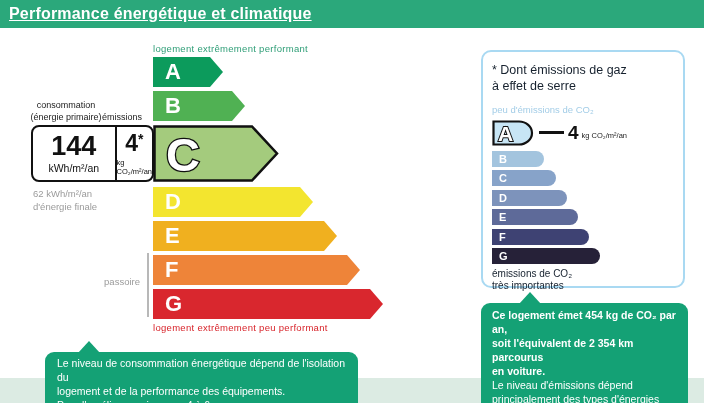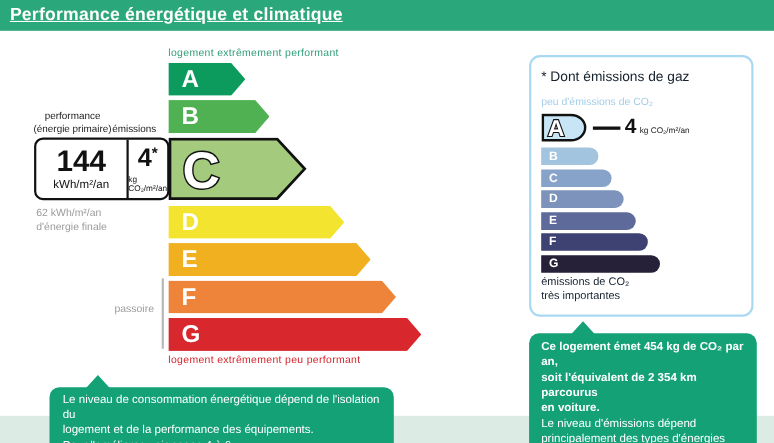--- a/index.html
+++ b/index.html
@@ -92,21 +92,21 @@
     <span>E</span>
   </div>
   <div class="arrow arrow-f" style="width: 207px; background: rgb(238, 132, 57);">
     <span>F</span>
   </div>
   <div class="arrow arrow-g" style="width: 230px; background: rgb(217, 39, 46);">
     <span>G</span>
   </div>
 
   <div class="cons-label">
-    <div>performance</div>
+    <div>consommation</div>
     <div>(énergie primaire)</div>
   </div>
   <div class="emis-label">émissions</div>
 
   <div class="value-box">
     <div class="vb-cell vb-left">
       <div class="vb-num">144</div>
       <div class="vb-unit">kWh/m²/an</div>
     </div>
     <div class="vb-cell vb-right">
@@ -121,20 +121,21 @@
   </div>
 
   <div class="passoire" style="color: rgb(155, 155, 155);">
     <div>passoire</div>
   </div>
   <div class="passoire-line"></div>
 
   <div class="co2-panel">
     <div class="co2-title" style="color: rgb(22, 33, 46);">
       <div>* Dont émissions de gaz</div>
+      <div>à effet de serre</div>
     </div>
     <div class="co2-low" style="color: rgb(163, 205, 231);">peu d'émissions de CO₂</div>
 
     <div class="co2-current">
       <svg width="46" height="26" viewBox="0 0 46 26">
         <path d="M1.5,1.5 H27 A13,11.5 0 0 1 27,24.5 H1.5 Z" stroke="#111" stroke-width="2.2" fill="#c7e5f5"></path>
         <text x="6" y="21" font-size="21" font-weight="bold" fill="#fff" stroke="#111" stroke-width="2" paint-order="stroke">A</text>
       </svg>
       <div class="dash"></div>
       <div class="co2-val">4</div>

